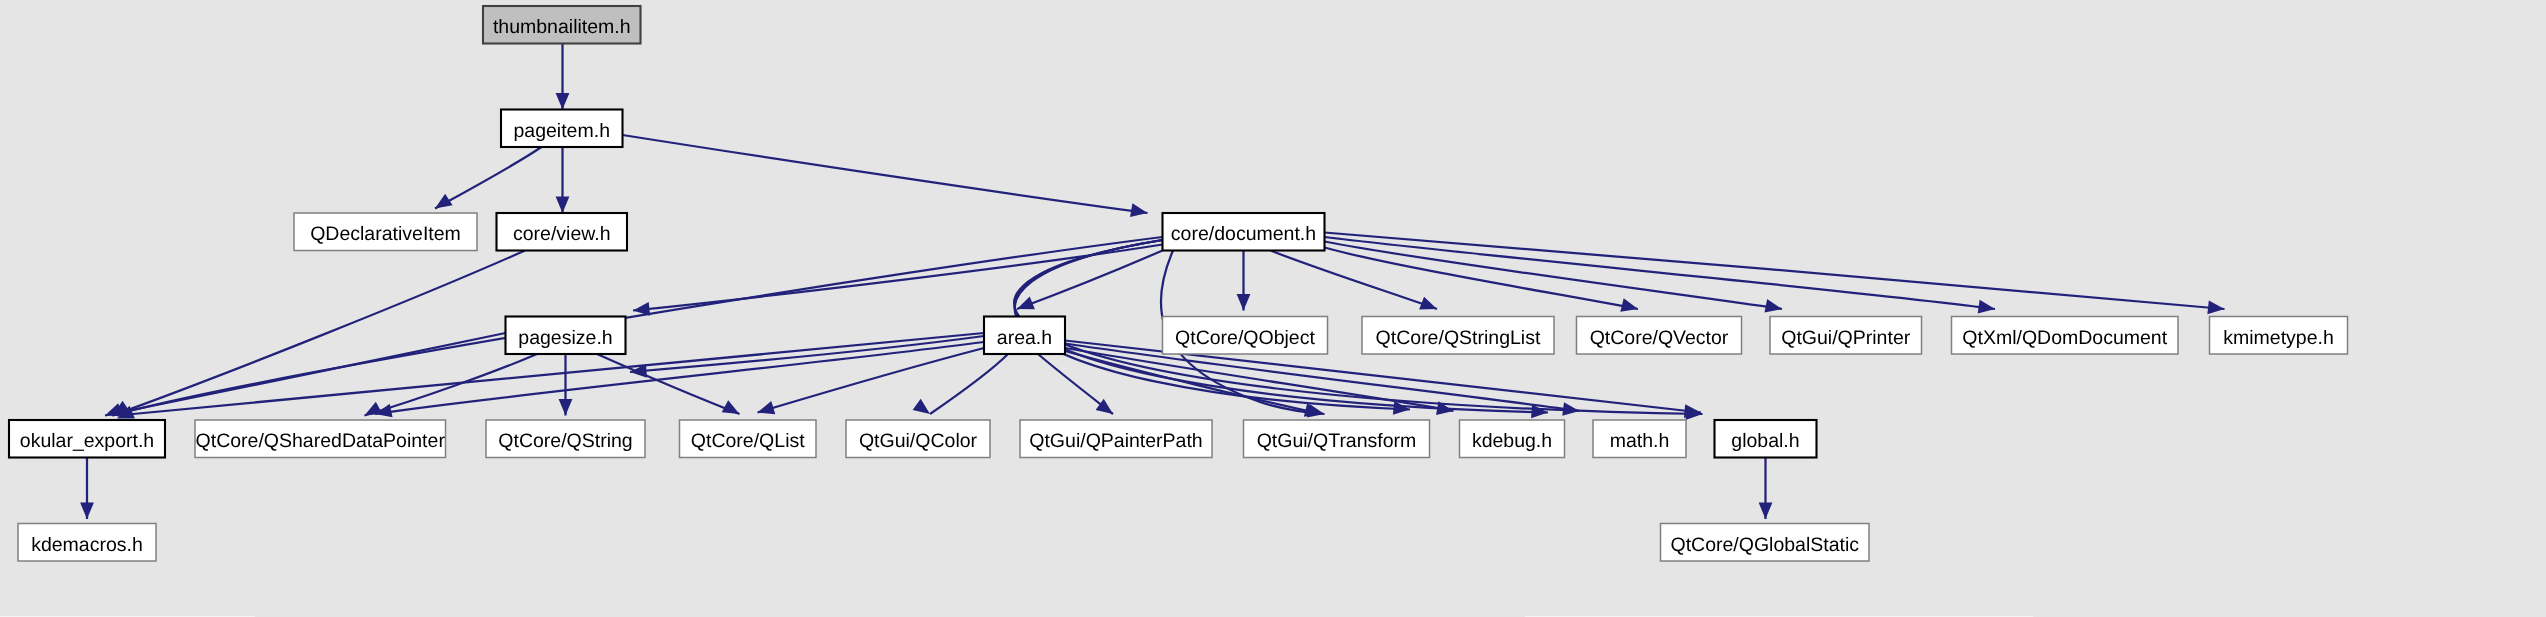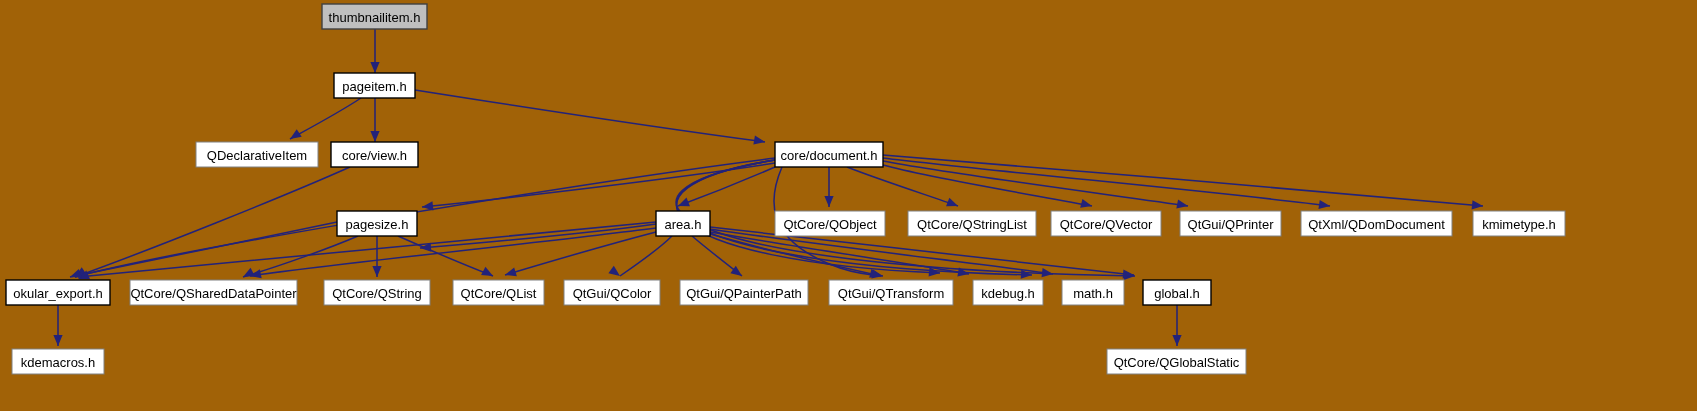--- a/index.html
+++ b/index.html
@@ -4,21 +4,21 @@
 <style>
   html, body {
     margin: 0;
     padding: 0;
     background: #ffffff;
   }
   #graph-root {
     position: relative;
     width: 1697px;
     height: 411px;
-    background: #a16207;
+    background: #e5e5e5;
     font-family: "Liberation Sans", sans-serif;
     overflow: hidden;
   }
   svg#graph-canvas {
     position: absolute;
     top: 0; left: 0;
     width: 1697px;
     height: 411px;
     display: block;
   }

